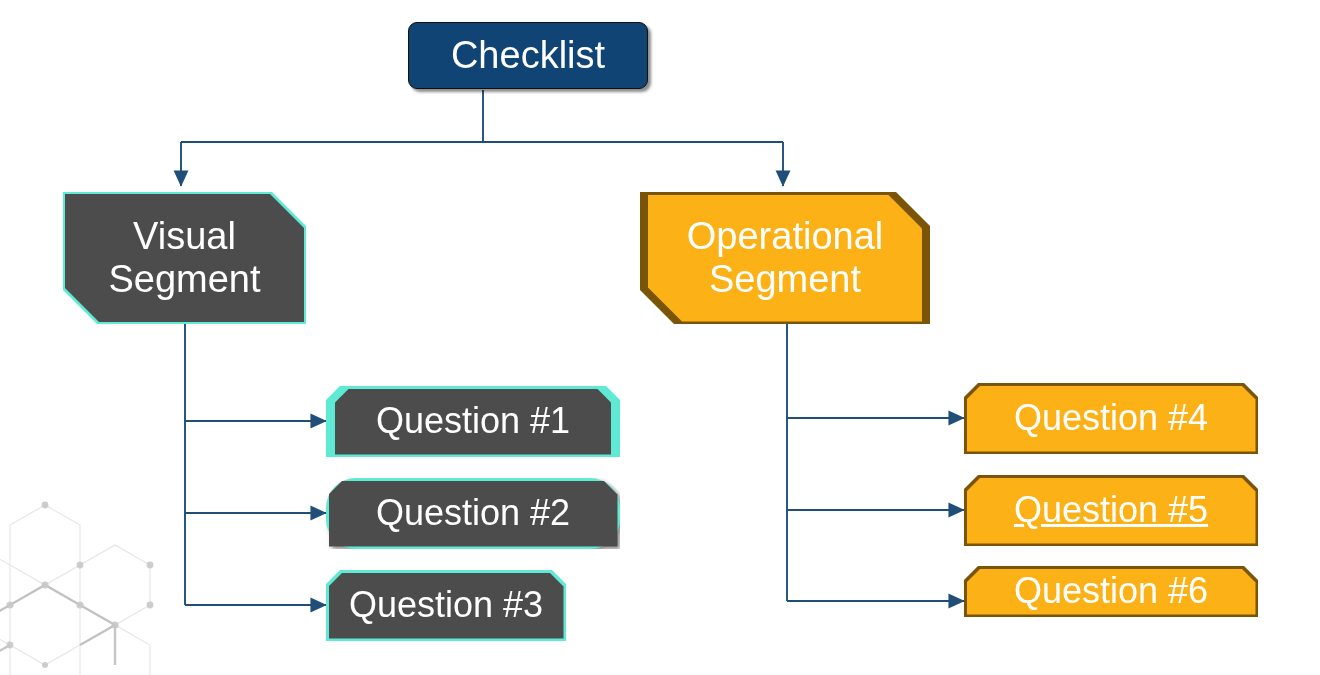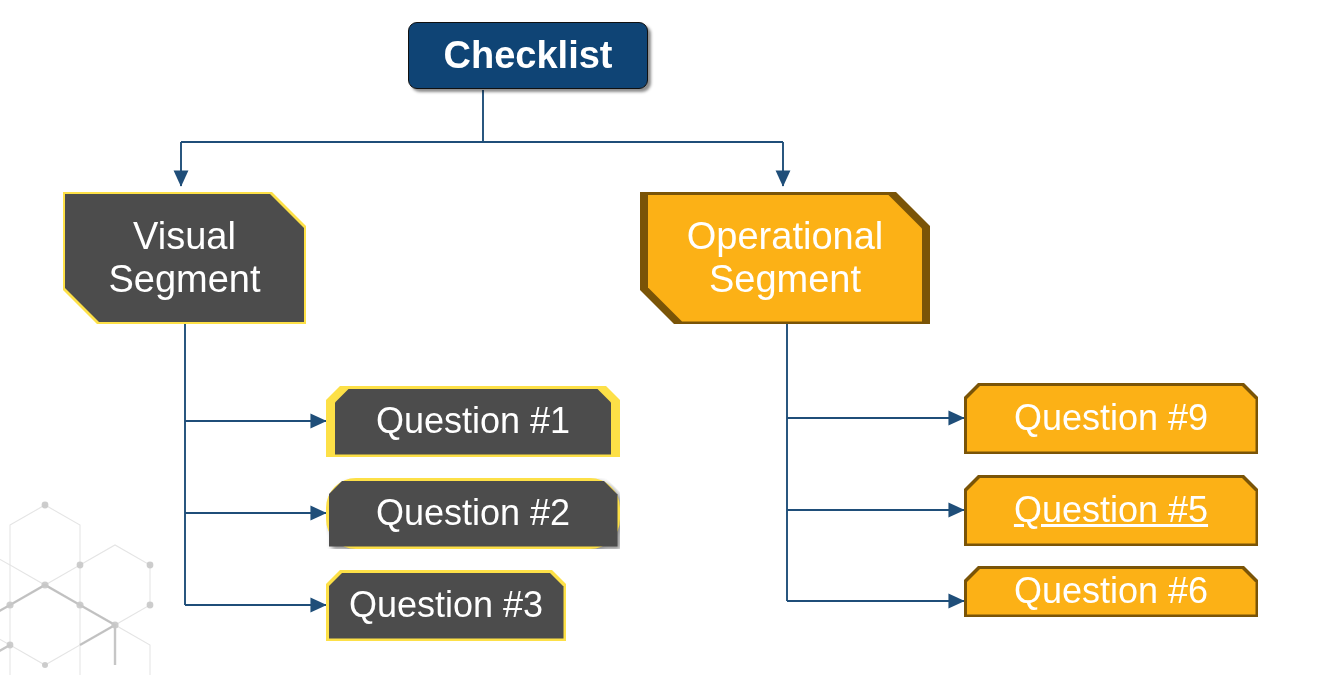--- a/index.html
+++ b/index.html
@@ -45,21 +45,20 @@
     user-select: none;
   }
 
   
   .node-root {
     background: #0F4475;
     border: 1px solid #101010;
     border-radius: 9px;
     font-size: 38px;
     box-shadow: 3px 3px 3px rgba(0,0,0,0.45);
-    font-weight: bold;
   }
 
   
   .node-segment {
     font-size: 38px;
     clip-path: polygon(0 0, calc(100% - 34px) 0, 100% 34px, 100% 100%, 34px 100%, 0 calc(100% - 34px));
     filter: drop-shadow(3px 3px 2.5px rgba(0,0,0,0.45));
   }
   .node-segment .seg-inner {
     width: 100%; height: 100%;
@@ -73,21 +72,21 @@
     filter: drop-shadow(3px 3px 2.5px rgba(0,0,0,0.45));
     clip-path: polygon(14px 0, calc(100% - 14px) 0, 100% 14px, 100% 100%, 0 100%, 0 14px);
   }
   .node-question .q-inner {
     width: 100%; height: 100%;
     display: flex; align-items: center; justify-content: center;
     clip-path: polygon(14px 0, calc(100% - 14px) 0, 100% 14px, 100% 100%, 0 100%, 0 14px);
   }
 
   .fill-dark   { background: #4C4C4C; }
-  .fill-dark-b { background: #fde047; text-align: center; }
+  .fill-dark-b { background: #5eead4; text-align: center; }
   .fill-amber  { background: #FCB116; }
   .fill-amber-b{ background: #7A5407; }
 </style>
 </head>
 <body>
 
 <div id="canvas">
 
   <svg id="watermark" viewBox="0 0 230 190" xmlns="http://www.w3.org/2000/svg">
     <g stroke="#CFCFCF" stroke-width="1.1" fill="none" opacity="0.55">
@@ -181,21 +180,21 @@
   </div>
 
   <div class="node node-question fill-dark-b" style="left:326px; top:570px; width:240px; height:71px;">
     <div class="q-inner fill-dark" style="margin:2.5px; width:calc(100% - 5px); height:calc(100% - 5px);">
       <span>Question #3</span>
     </div>
   </div>
 
   <div class="node node-question fill-amber-b" style="left:964px; top:383px; width:294px; height:71px;">
     <div class="q-inner fill-amber" style="margin:2.5px; width:calc(100% - 5px); height:calc(100% - 5px);">
-      <span>Question #9</span>
+      <span>Question #4</span>
     </div>
   </div>
 
   <div class="node node-question fill-amber-b" style="left:964px; top:475px; width:294px; height:71px;text-decoration:underline;">
     <div class="q-inner fill-amber" style="margin:2.5px; width:calc(100% - 5px); height:calc(100% - 5px);">
       <span>Question #5</span>
     </div>
   </div>
 
   <div class="node node-question fill-amber-b" style="left:964px; top:566px; width:294px; height:51px;">

